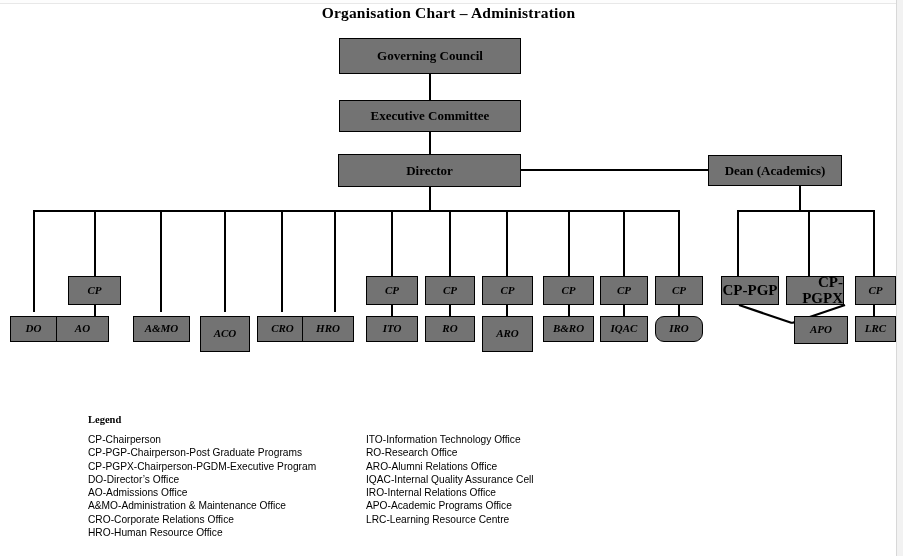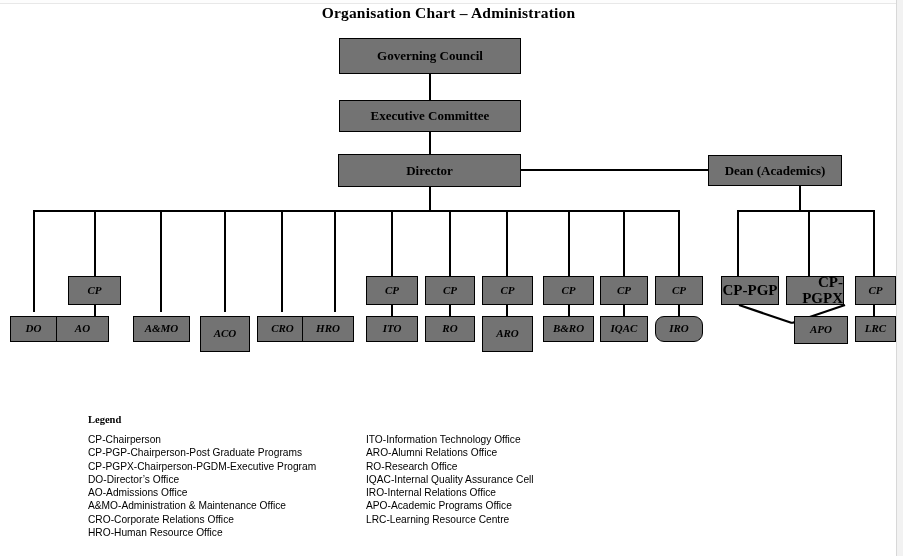--- a/index.html
+++ b/index.html
@@ -205,22 +205,22 @@
         <span class="legend-item">CP-PGP-Chairperson-Post Graduate Programs</span>
         <span class="legend-item">CP-PGPX-Chairperson-PGDM-Executive Program</span>
         <span class="legend-item">DO-Director’s Office</span>
         <span class="legend-item">AO-Admissions Office</span>
         <span class="legend-item">A&amp;MO-Administration &amp; Maintenance Office</span>
         <span class="legend-item">CRO-Corporate Relations Office</span>
         <span class="legend-item">HRO-Human Resource Office</span>
       </div>
       <div class="legend-col second">
         <span class="legend-item">ITO-Information Technology Office</span>
+        <span class="legend-item">RO-Research Office</span>
         <span class="legend-item">ARO-Alumni Relations Office</span>
-        <span class="legend-item">RO-Research Office</span>
         <span class="legend-item">IQAC-Internal Quality Assurance Cell</span>
         <span class="legend-item">IRO-Internal Relations Office</span>
         <span class="legend-item">APO-Academic Programs Office</span>
         <span class="legend-item">LRC-Learning Resource Centre</span>
       </div>
     </div>
   </div>
 
 </div>
 

